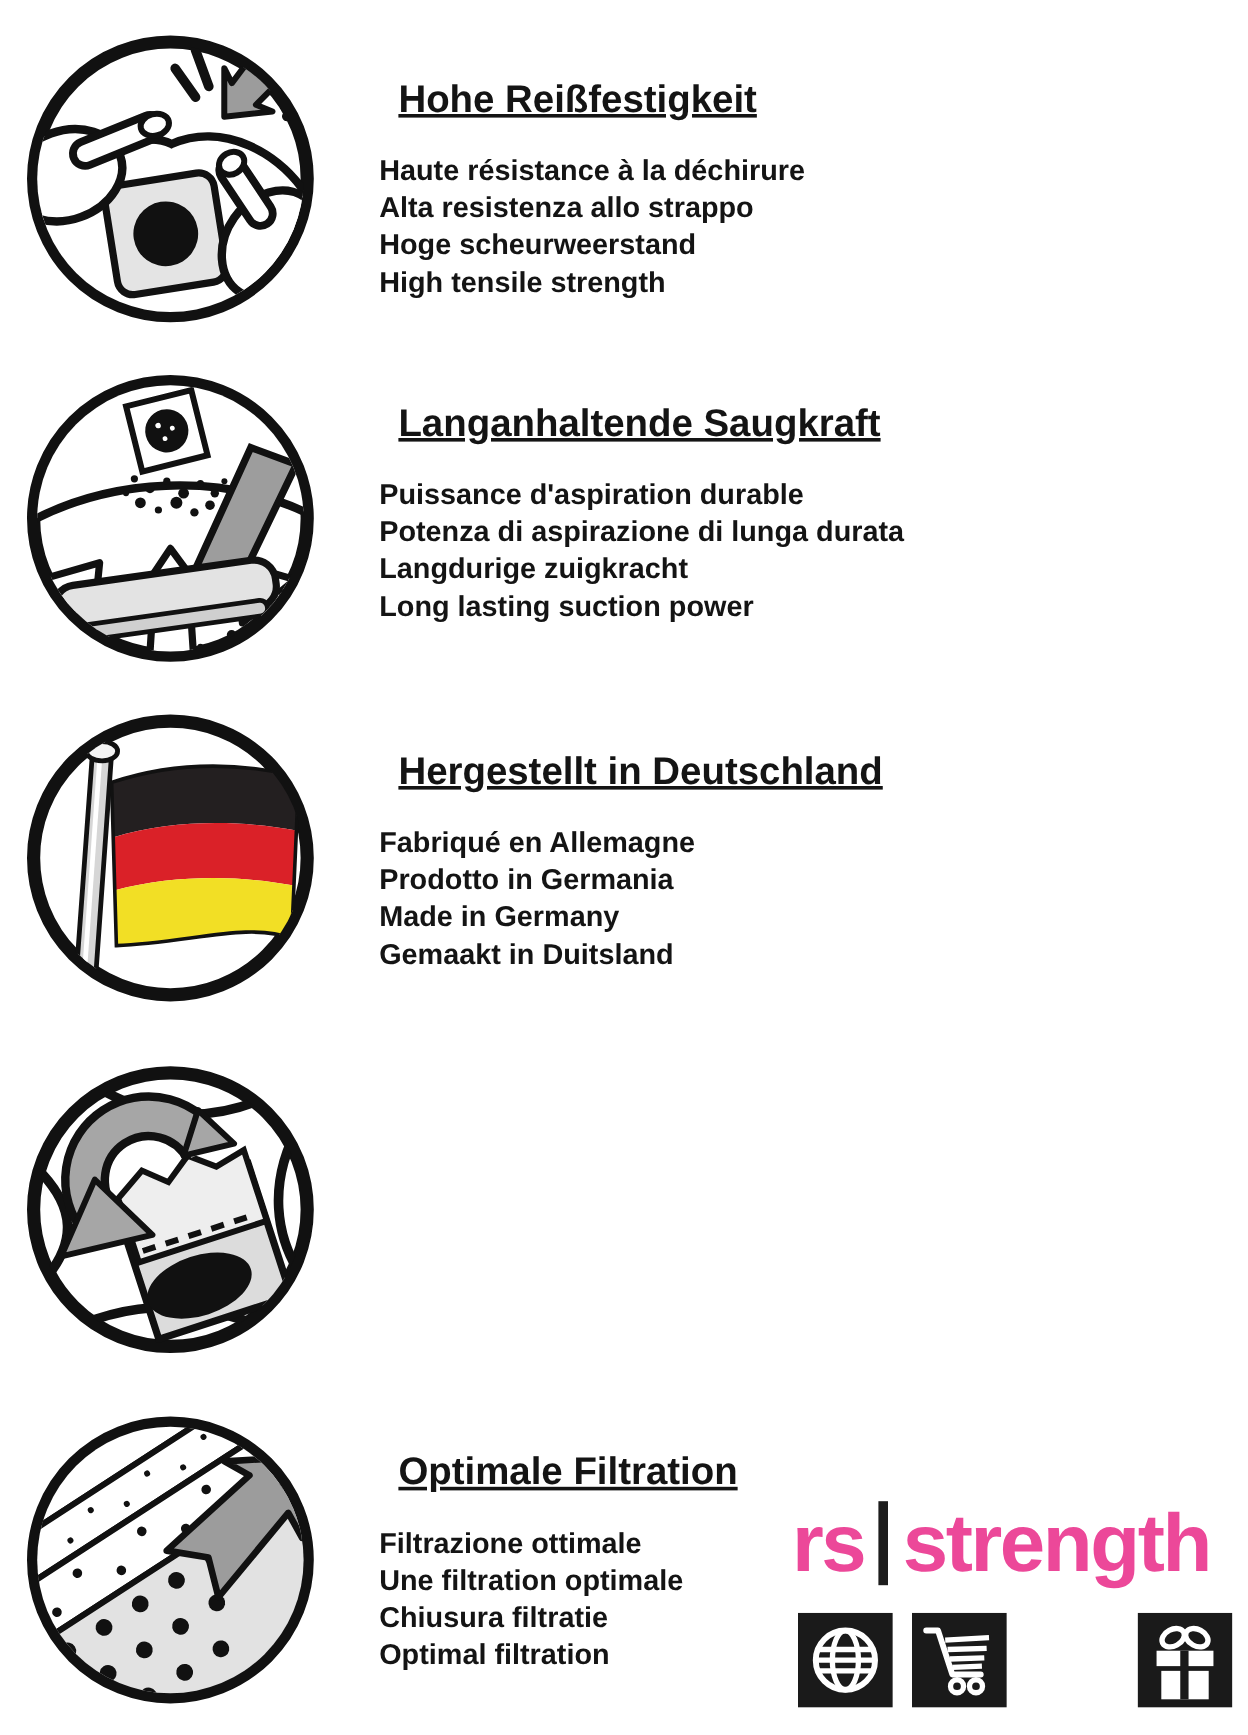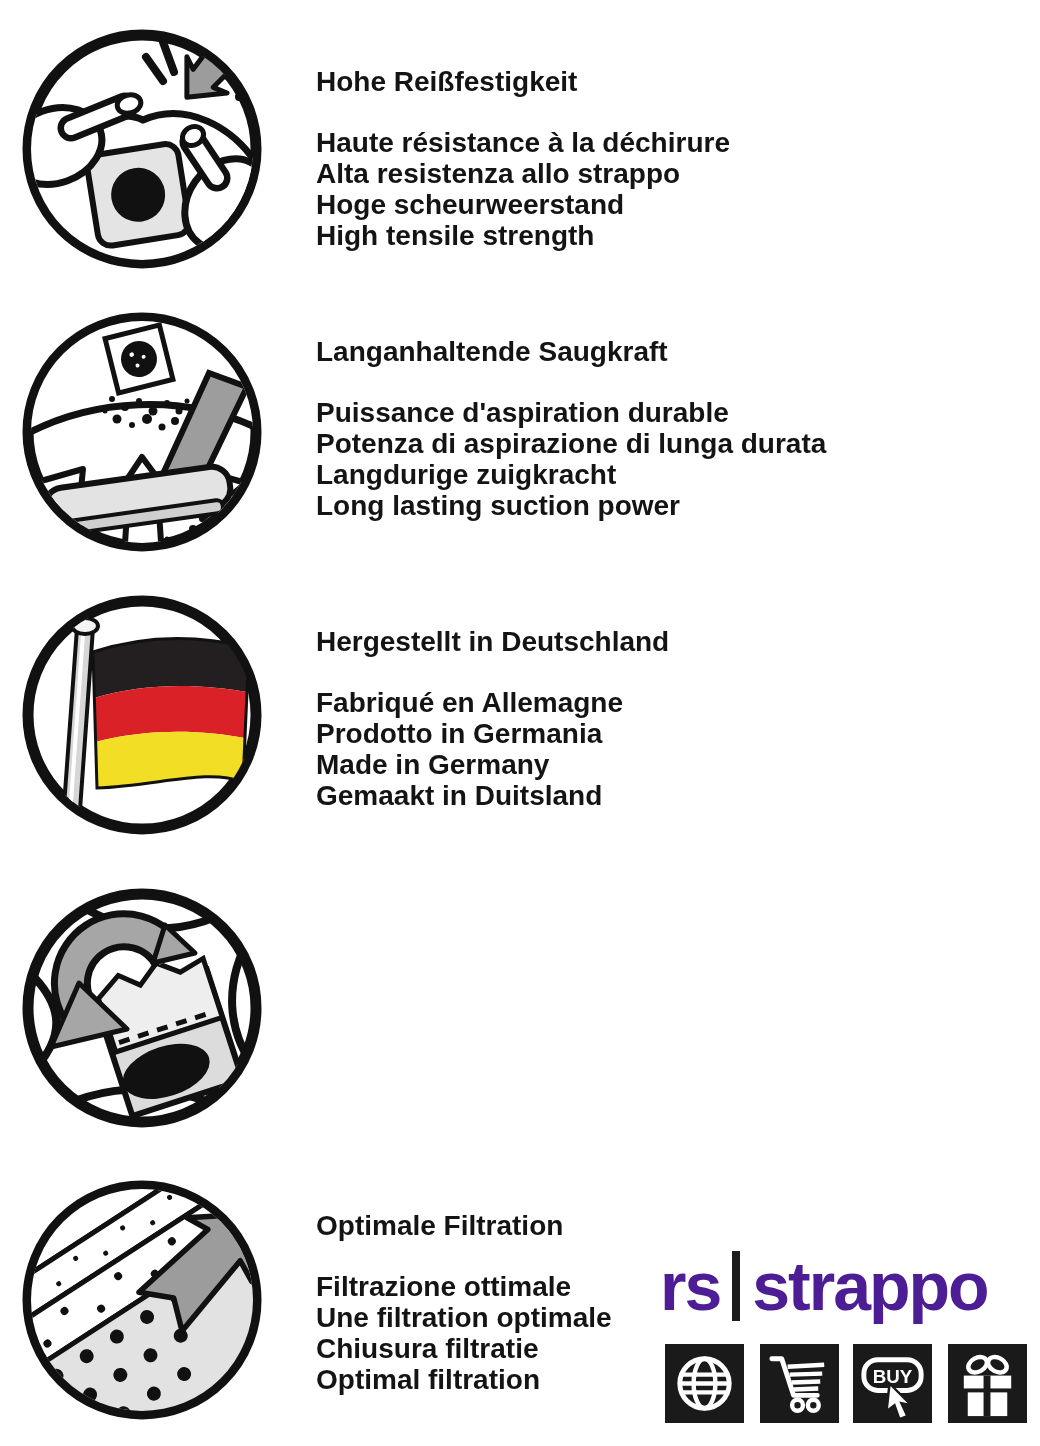--- a/index.html
+++ b/index.html
@@ -3,26 +3,26 @@
 <meta charset="utf-8">
 <style>
   html,body { margin:0; padding:0; background:#ffffff; }
   body { width:1040px; height:1446px; font-family:"Liberation Sans","DejaVu Sans",sans-serif; }
   .page { position:relative; width:1040px; height:1446px; background:#ffffff; overflow:hidden; }
 
   .badge { position:absolute; left:17px; width:250px; height:250px; }
   .badge svg { display:block; width:250px; height:250px; }
 
   .copy { position:absolute; left:316px; width:660px; color:#141414; }
-  .copy h2 { font-size:28px; line-height:32px; font-weight:bold; margin:0 0 29px 0; }
-  .copy p  { font-size:28px; line-height:31px; font-weight:bold; margin:0; }
+  .copy h2 { font-size:32px; line-height:32px; font-weight:bold; margin:0 0 29px 16px;text-decoration:underline; }
+  .copy p  { font-size:24px; line-height:31px; font-weight:bold; margin:0; }
 
   .brand-text { position:absolute; left:660px; top:1244px; height:84px;
                 display:flex; align-items:center; font-weight:bold;
-                font-size:68px; letter-spacing:-2px; color:#4c1d95; }
+                font-size:68px; letter-spacing:-2px; color:#ec4899; }
   .brand-bar { width:8px; height:70px; background:#1d1d1d; margin:0 12px; }
 
   .shopicon { position:absolute; top:1344px; width:79px; height:79px; }
   .shopicon svg { display:block; width:79px; height:79px; }
   .pos-1 { left:665px; } .pos-2 { left:760px; } .pos-3 { left:853px; } .pos-4 { left:948px; }
 </style>
 </head>
 <body>
 
 <div class="page">
@@ -263,21 +263,21 @@
     <h2>Optimale Filtration</h2>
     <p>Filtrazione ottimale</p>
     <p>Une filtration optimale</p>
     <p>Chiusura filtratie</p>
     <p>Optimal filtration</p>
   </div>
 
   <div class="brand-text">
     <span>rs</span>
     <span class="brand-bar"></span>
-    <span>strappo</span>
+    <span>strength</span>
   </div>
 
   <div class="shopicon pos-1">
     <svg viewBox="0 0 80 80">
       <rect width="80" height="80" fill="#1a1a1a"></rect>
       <circle cx="40" cy="40" r="25" fill="none" stroke="#fff" stroke-width="5"></circle>
       <ellipse cx="40" cy="40" rx="11" ry="25" fill="none" stroke="#fff" stroke-width="4.5"></ellipse>
       <line x1="17" y1="31" x2="63" y2="31" stroke="#fff" stroke-width="4.5"></line>
       <line x1="15" y1="40" x2="65" y2="40" stroke="#fff" stroke-width="4.5"></line>
       <line x1="17" y1="49" x2="63" y2="49" stroke="#fff" stroke-width="4.5"></line>
@@ -290,28 +290,20 @@
       <path d="M12,15 L22,15 L34,52 L58,52" fill="none" stroke="#fff" stroke-width="5" stroke-linecap="round" stroke-linejoin="round"></path>
       <line x1="28" y1="23" x2="65" y2="21" stroke="#fff" stroke-width="4.5"></line>
       <line x1="30" y1="31" x2="63" y2="30" stroke="#fff" stroke-width="4.5"></line>
       <line x1="32" y1="39" x2="61" y2="38" stroke="#fff" stroke-width="4.5"></line>
       <line x1="34" y1="46" x2="59" y2="45" stroke="#fff" stroke-width="4.5"></line>
       <circle cx="38" cy="62" r="5.5" fill="none" stroke="#fff" stroke-width="4.5"></circle>
       <circle cx="54" cy="62" r="5.5" fill="none" stroke="#fff" stroke-width="4.5"></circle>
     </svg>
   </div>
 
-  <div class="shopicon pos-3">
-    <svg viewBox="0 0 80 80">
-      <rect width="80" height="80" fill="#1a1a1a"></rect>
-      <rect x="11" y="16" width="58" height="31" rx="14" fill="none" stroke="#fff" stroke-width="5"></rect>
-      <text x="40" y="39" text-anchor="middle" fill="#fff" font-size="19" font-weight="bold" font-family="Liberation Sans, sans-serif">BUY</text>
-      <path d="M37,40 L59,62 L49,60 L55,73 L47,76 L42,62 L34,68 Z" fill="#fff" stroke="#1a1a1a" stroke-width="2.5"></path>
-    </svg>
-  </div>
 
   <div class="shopicon pos-4">
     <svg viewBox="0 0 80 80">
       <rect width="80" height="80" fill="#1a1a1a"></rect>
       <ellipse transform="rotate(-28 30 21)" cx="30" cy="21" rx="10" ry="7" fill="none" stroke="#fff" stroke-width="4.5"></ellipse>
       <ellipse transform="rotate(28 50 21)" cx="50" cy="21" rx="10" ry="7" fill="none" stroke="#fff" stroke-width="4.5"></ellipse>
       <rect x="16" y="32" width="48" height="13" fill="#fff"></rect>
       <rect x="20" y="49" width="40" height="24" fill="#fff"></rect>
       <rect x="36" y="32" width="7" height="41" fill="#1a1a1a"></rect>
     </svg>

